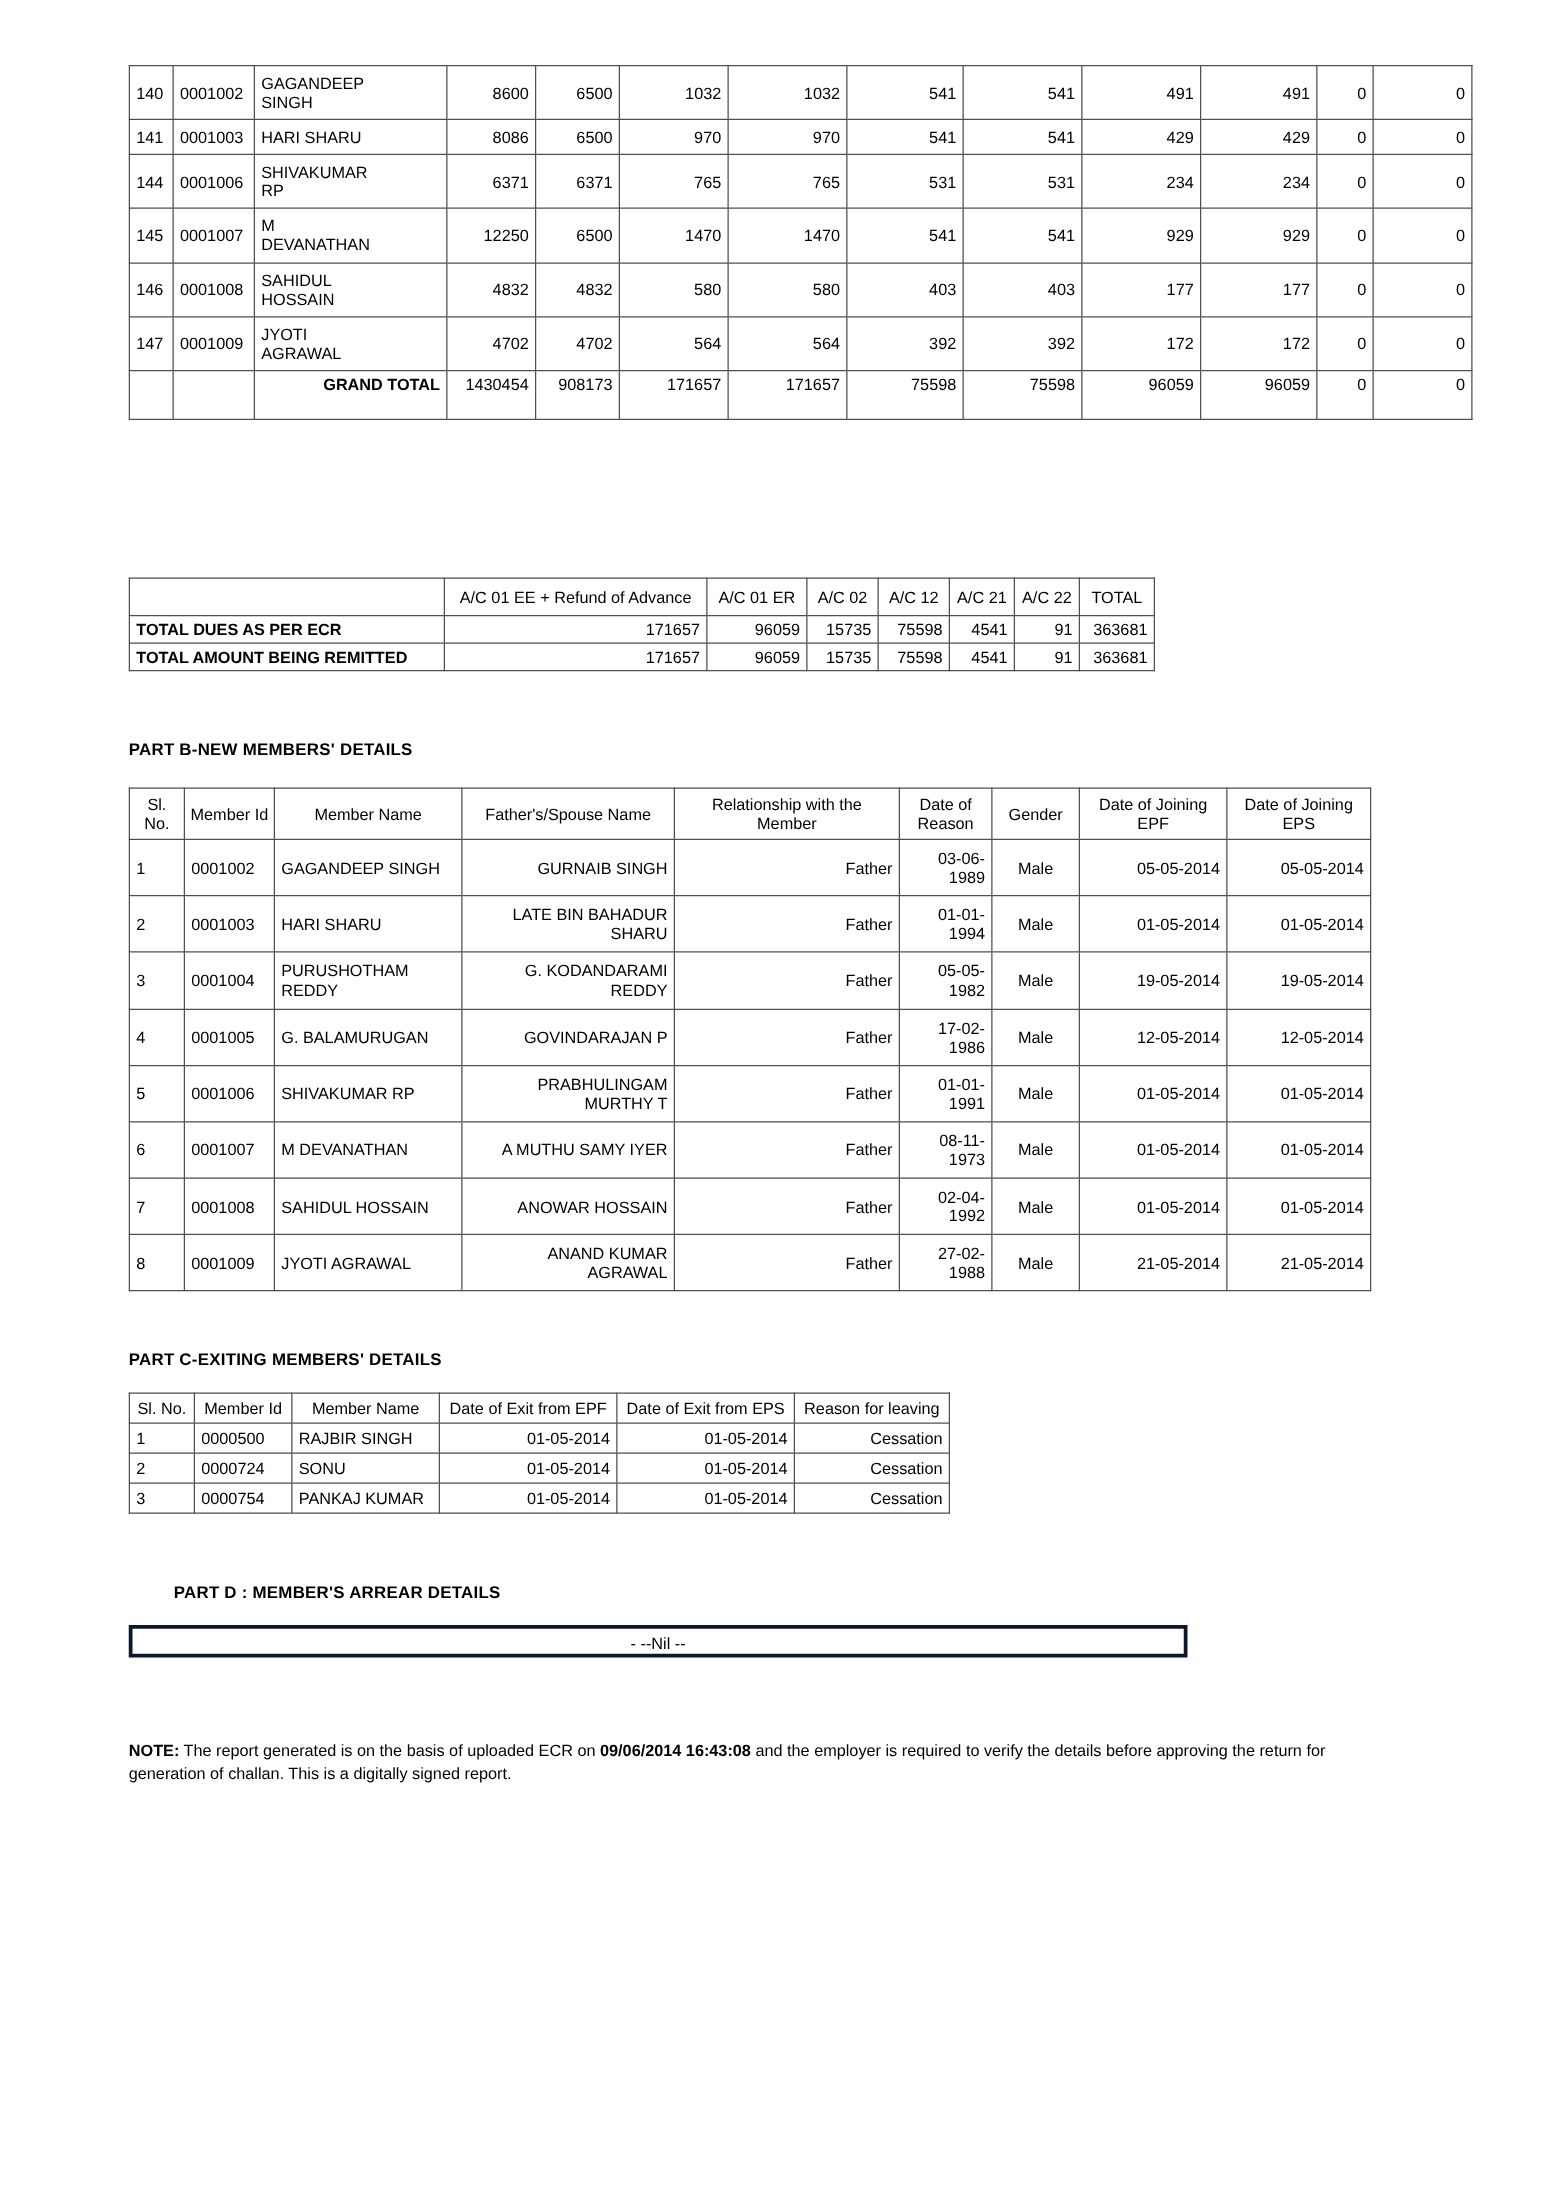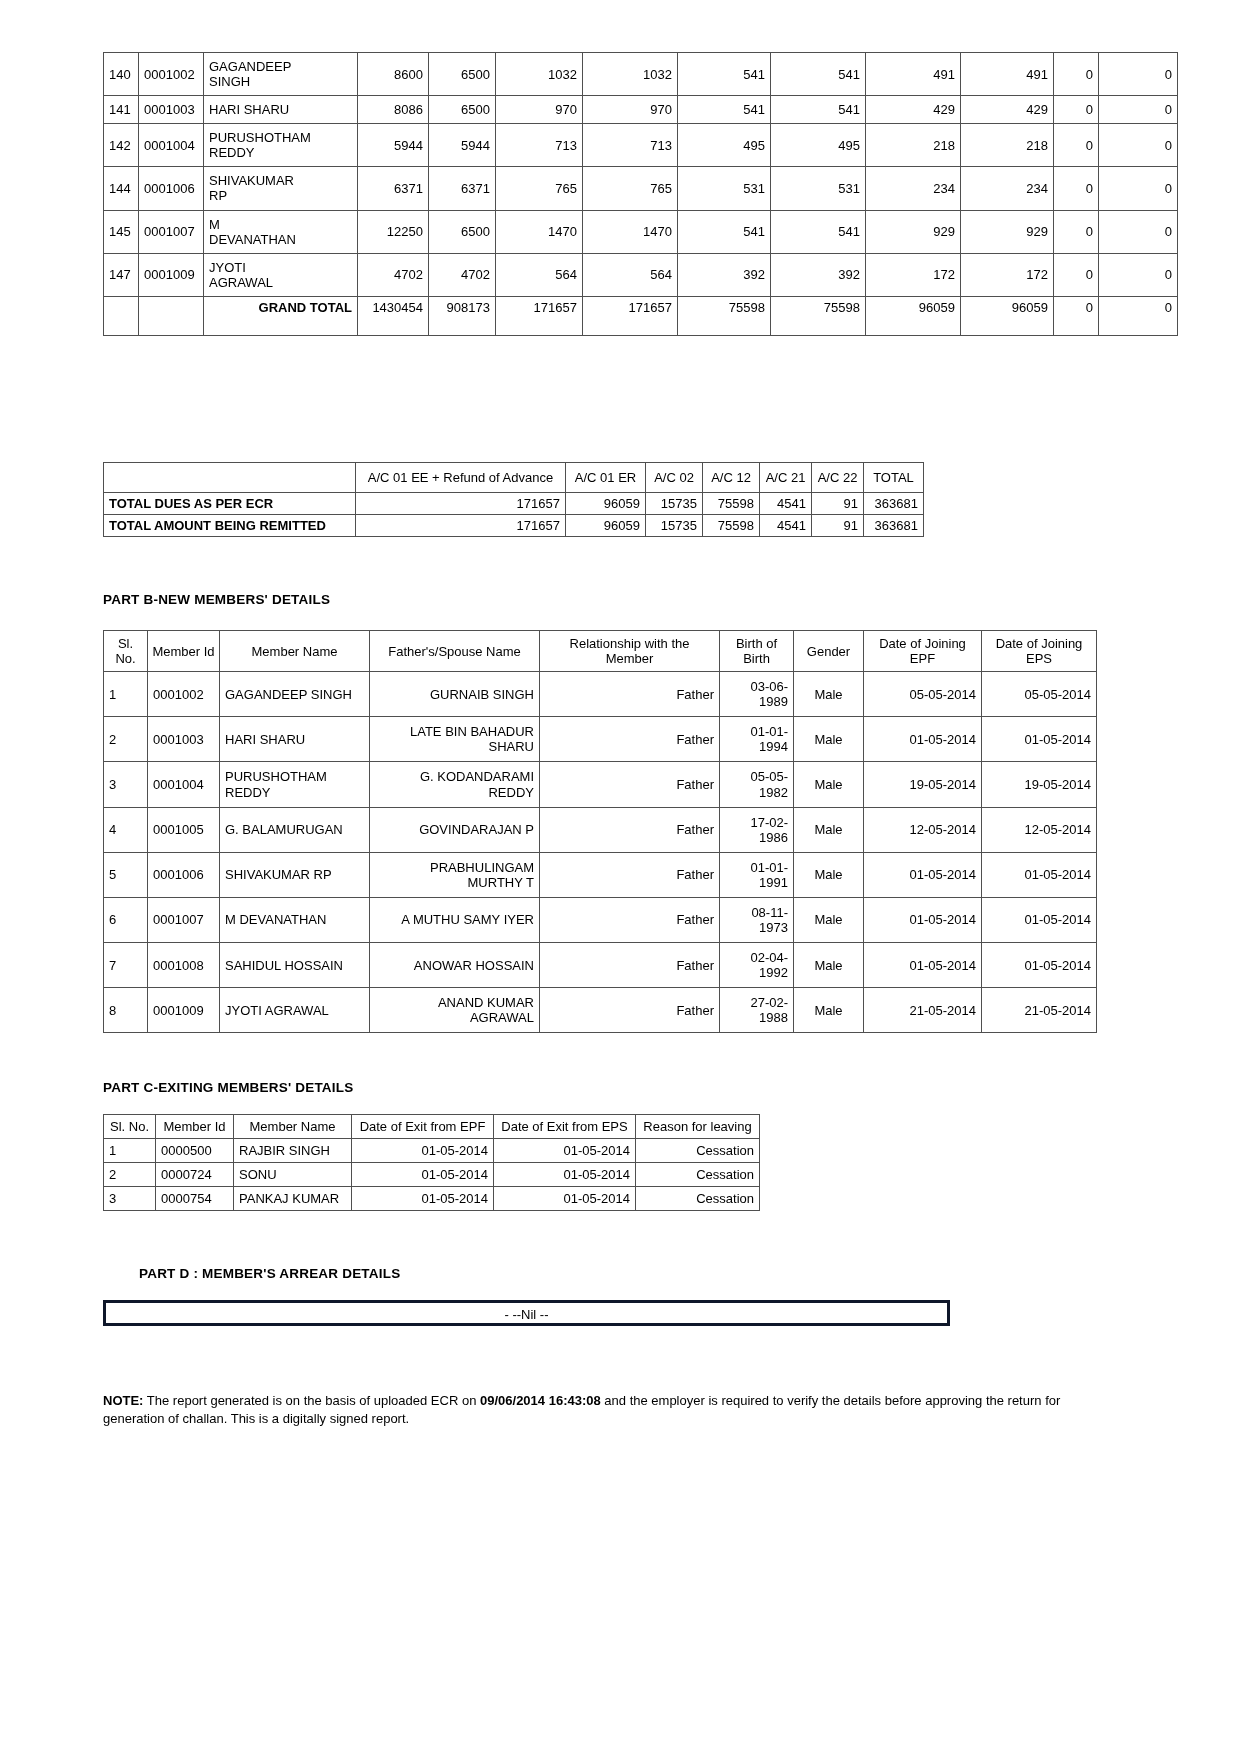--- a/index.html
+++ b/index.html
@@ -122,35 +122,20 @@
           <td class="num">970</td>
           <td class="num">970</td>
           <td class="num">541</td>
           <td class="num">541</td>
           <td class="num">429</td>
           <td class="num">429</td>
           <td class="num">0</td>
           <td class="num">0</td>
         </tr>
         <tr>
-          <td>142</td>
-          <td>0001004</td>
-          <td class="nm">PURUSHOTHAM REDDY</td>
-          <td class="num">5944</td>
-          <td class="num">5944</td>
-          <td class="num">713</td>
-          <td class="num">713</td>
-          <td class="num">495</td>
-          <td class="num">495</td>
-          <td class="num">218</td>
-          <td class="num">218</td>
-          <td class="num">0</td>
-          <td class="num">0</td>
-        </tr>
-        <tr>
           <td>144</td>
           <td>0001006</td>
           <td class="nm">SHIVAKUMAR RP</td>
           <td class="num">6371</td>
           <td class="num">6371</td>
           <td class="num">765</td>
           <td class="num">765</td>
           <td class="num">531</td>
           <td class="num">531</td>
           <td class="num">234</td>
@@ -163,20 +148,35 @@
           <td>0001007</td>
           <td class="nm">M DEVANATHAN</td>
           <td class="num">12250</td>
           <td class="num">6500</td>
           <td class="num">1470</td>
           <td class="num">1470</td>
           <td class="num">541</td>
           <td class="num">541</td>
           <td class="num">929</td>
           <td class="num">929</td>
+          <td class="num">0</td>
+          <td class="num">0</td>
+        </tr>
+        <tr>
+          <td>146</td>
+          <td>0001008</td>
+          <td class="nm">SAHIDUL HOSSAIN</td>
+          <td class="num">4832</td>
+          <td class="num">4832</td>
+          <td class="num">580</td>
+          <td class="num">580</td>
+          <td class="num">403</td>
+          <td class="num">403</td>
+          <td class="num">177</td>
+          <td class="num">177</td>
           <td class="num">0</td>
           <td class="num">0</td>
         </tr>
         <tr>
           <td>147</td>
           <td>0001009</td>
           <td class="nm">JYOTI AGRAWAL</td>
           <td class="num">4702</td>
           <td class="num">4702</td>
           <td class="num">564</td>
@@ -268,21 +268,21 @@
         <col style="width:118px">
         <col style="width:115px">
     </colgroup>
     <thead>
       <tr>
         <th>Sl. No.</th>
         <th>Member Id</th>
         <th>Member Name</th>
         <th>Father's/Spouse Name</th>
         <th>Relationship with the Member</th>
-        <th>Birth of Birth</th>
+        <th>Date of Reason</th>
         <th>Gender</th>
         <th>Date of Joining EPF</th>
         <th>Date of Joining EPS</th>
       </tr>
     </thead>
     <tbody id="partb-body">
         <tr>
           <td>1</td>
           <td>0001002</td>
           <td>GAGANDEEP SINGH</td>

